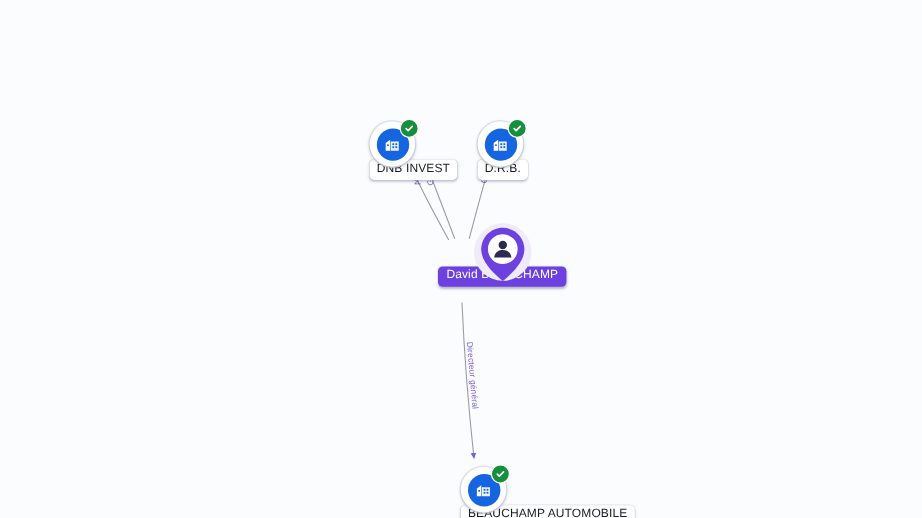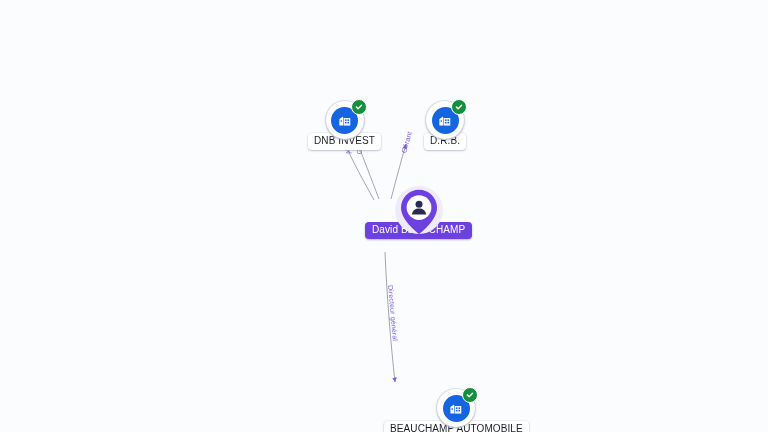--- a/index.html
+++ b/index.html
@@ -18,21 +18,21 @@
     position: absolute;
     left: 0;
     top: 0;
     width: 768px;
     height: 432px;
   }
   .node {
     position: absolute;
     display: flex;
     flex-direction: column;
-    align-items: center;
+    align-items: flex-start;
   }
 
   
   .company-node .disc {
     position: relative;
     width: 38px;
     height: 38px;
     border-radius: 50%;
     background: #ffffff;
     box-shadow: 0 1px 3px rgba(20,30,60,.28), 0 0 0 1px rgba(225,229,238,.9);
@@ -161,21 +161,21 @@
     </div>
     <div class="badge">
       <svg width="8" height="8" viewBox="0 0 8 8">
         <path d="M1.4 4.1 L3.1 5.8 L6.6 2.3" fill="none" stroke="#ffffff" stroke-width="1.4" stroke-linecap="round" stroke-linejoin="round"></path>
       </svg>
     </div>
   </div>
   <div class="chip">DNB INVEST</div>
 </div>
 
-<div class="node company-node" style="left:424px; top:101px;">
+<div class="node company-node" style="left:398px; top:101px;">
   <div class="disc">
     <div class="inner">
       <svg width="16" height="16" viewBox="0 0 16 16">
         <path d="M2.4 13.6 V7.1 L6.1 4.4 V13.6 Z" fill="#ffffff"></path>
         <path d="M6.6 13.6 V6.0 L13.3 6.0 V13.6 Z" fill="#ffffff" opacity=".92"></path>
         <rect x="8.0" y="7.4" width="1.5" height="1.5" fill="#1565E0"></rect>
         <rect x="10.5" y="7.4" width="1.5" height="1.5" fill="#1565E0"></rect>
         <rect x="8.0" y="9.9" width="1.5" height="1.5" fill="#1565E0"></rect>
         <rect x="10.5" y="9.9" width="1.5" height="1.5" fill="#1565E0"></rect>
         <rect x="3.6" y="8.3" width="1.4" height="1.4" fill="#1565E0"></rect>

